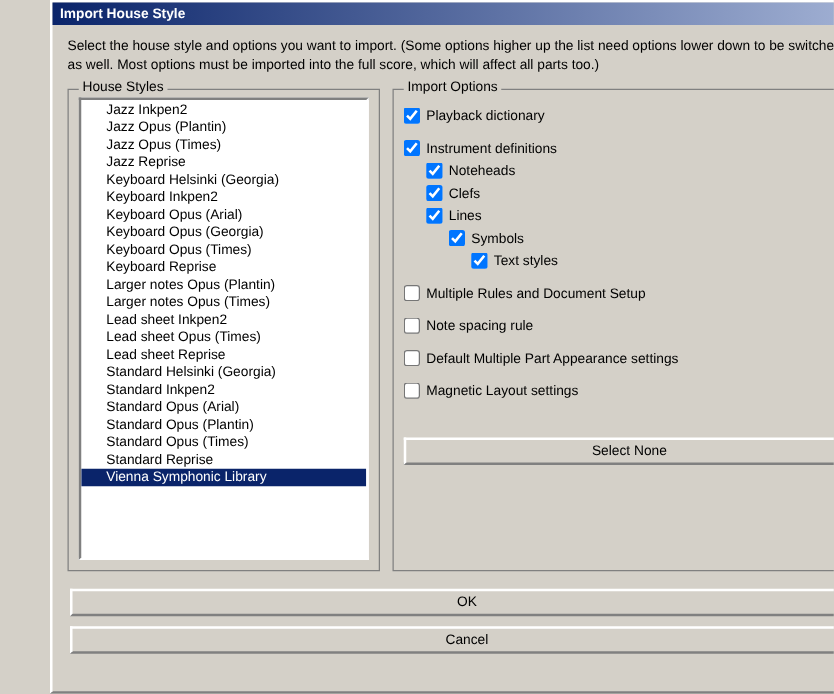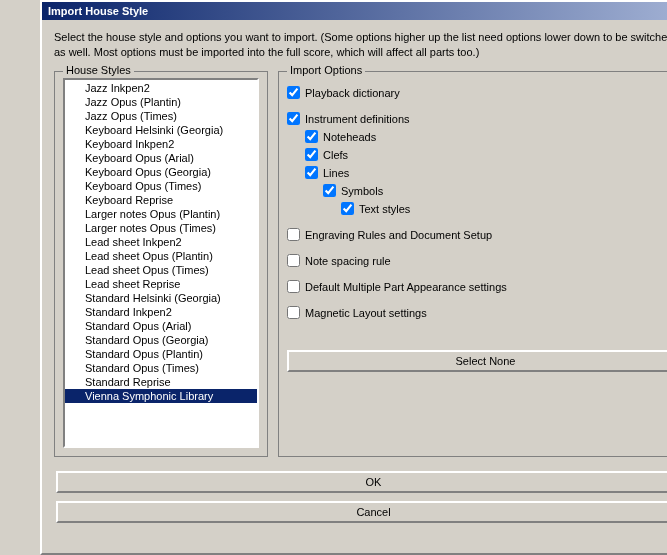--- a/index.html
+++ b/index.html
@@ -48,21 +48,21 @@
     }
     .group-box-legend {
       position: absolute;
       top: -8px;
       left: 8px;
       background: #d4d0c8;
       padding: 0 3px;
       font-size: 11px;
     }
     .house-styles-group {
-      width: 214px;
+      width: 250px;
     }
     .house-styles-list {
       width: 100%;
       height: 370px;
       background: #fff;
       border: 1px inset #808080;
       border: 2px solid;
       border-color: #808080 #fff #fff #808080;
       overflow-y: auto;
       list-style: none;
@@ -137,36 +137,35 @@
   <div class="content">
     <div class="description">Select the house style and options you want to import. (Some options higher up the list need options lower down to be switched on as well. Most options must be imported into the full score, which will affect all parts too.)</div>
     <div class="main-row">
 
       <div class="group-box house-styles-group">
         <span class="group-box-legend">House Styles</span>
         <ul class="house-styles-list" id="house-styles-list">
         <li>Jazz Inkpen2</li>
             <li>Jazz Opus (Plantin)</li>
             <li>Jazz Opus (Times)</li>
+            <li>Jazz Reprise</li>
             <li>Keyboard Helsinki (Georgia)</li>
             <li>Keyboard Inkpen2</li>
             <li>Keyboard Opus (Arial)</li>
             <li>Keyboard Opus (Georgia)</li>
             <li>Keyboard Opus (Times)</li>
             <li>Keyboard Reprise</li>
             <li>Larger notes Opus (Plantin)</li>
             <li>Larger notes Opus (Times)</li>
             <li>Lead sheet Inkpen2</li>
-            <li>Lead sheet Opus (Plantin)</li>
             <li>Lead sheet Opus (Times)</li>
             <li>Lead sheet Reprise</li>
             <li>Standard Helsinki (Georgia)</li>
             <li>Standard Inkpen2</li>
             <li>Standard Opus (Arial)</li>
-            <li>Standard Opus (Georgia)</li>
             <li>Standard Opus (Plantin)</li>
             <li>Standard Opus (Times)</li>
             <li>Standard Reprise</li>
             <li class="selected">Vienna Symphonic Library</li>
           </ul>
       </div>
 
       <div class="group-box import-options-group">
         <span class="group-box-legend">Import Options</span>
 
@@ -206,21 +205,21 @@
 
         <div class="checkbox-row indent3">
           <input type="checkbox" id="textstyles" checked="" style="">
           <label for="textstyles">Text styles</label>
         </div>
 
         <div class="separator"></div>
 
         <div class="checkbox-row">
           <input type="checkbox" id="engraving" style="">
-          <label for="engraving">Engraving Rules and Document Setup</label>
+          <label for="engraving">Multiple Rules and Document Setup</label>
         </div>
 
         <div class="separator"></div>
 
         <div class="checkbox-row">
           <input type="checkbox" id="notespacing" style="">
           <label for="notespacing">Note spacing rule</label>
         </div>
 
         <div class="separator"></div>

